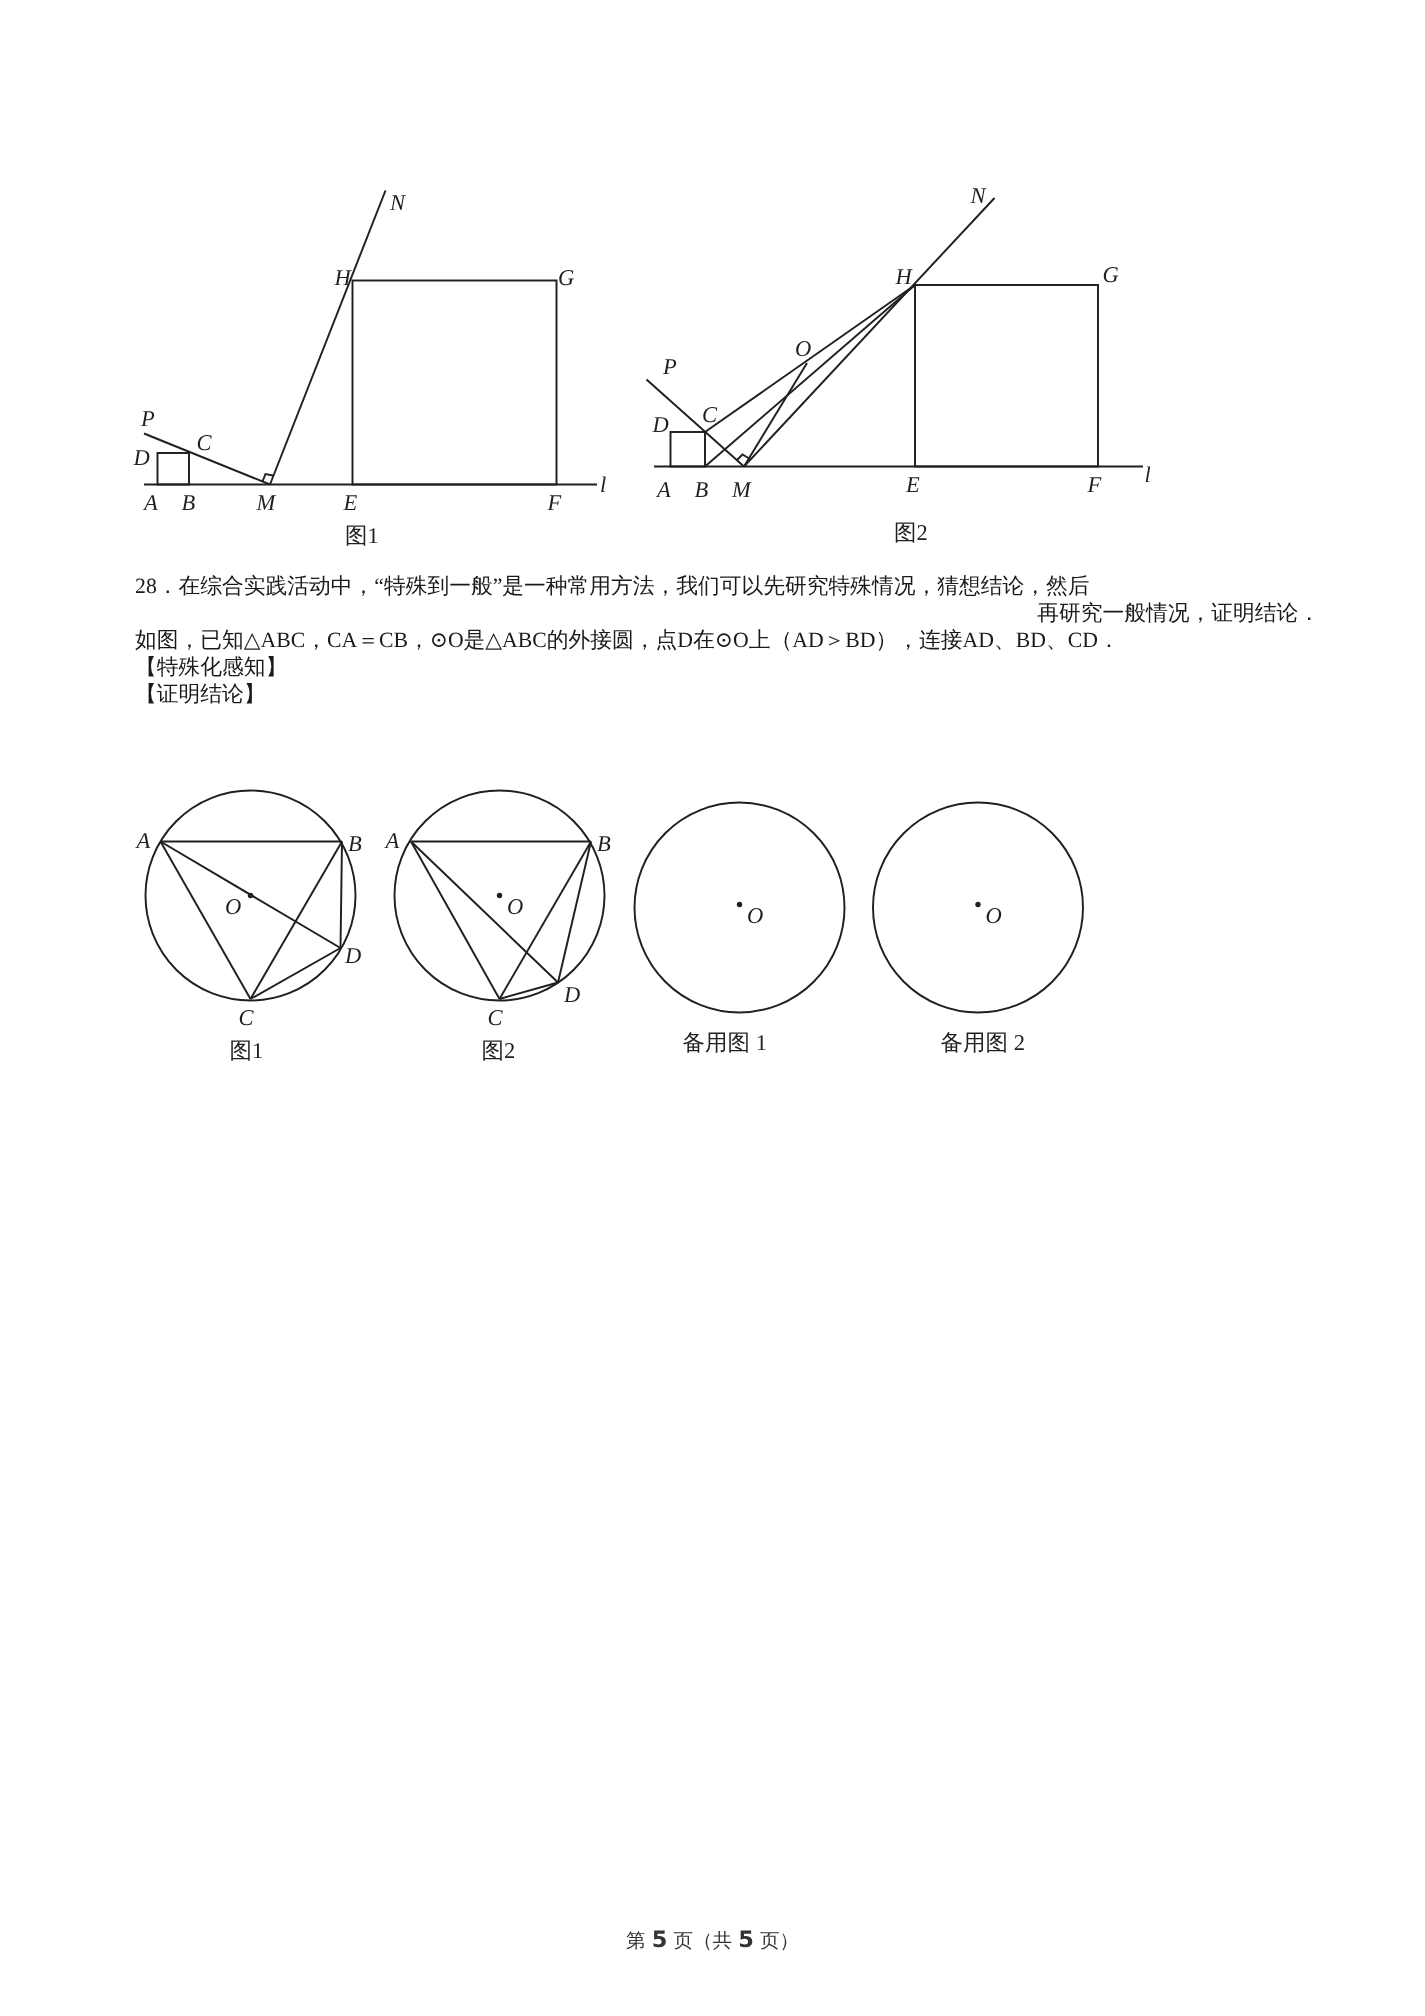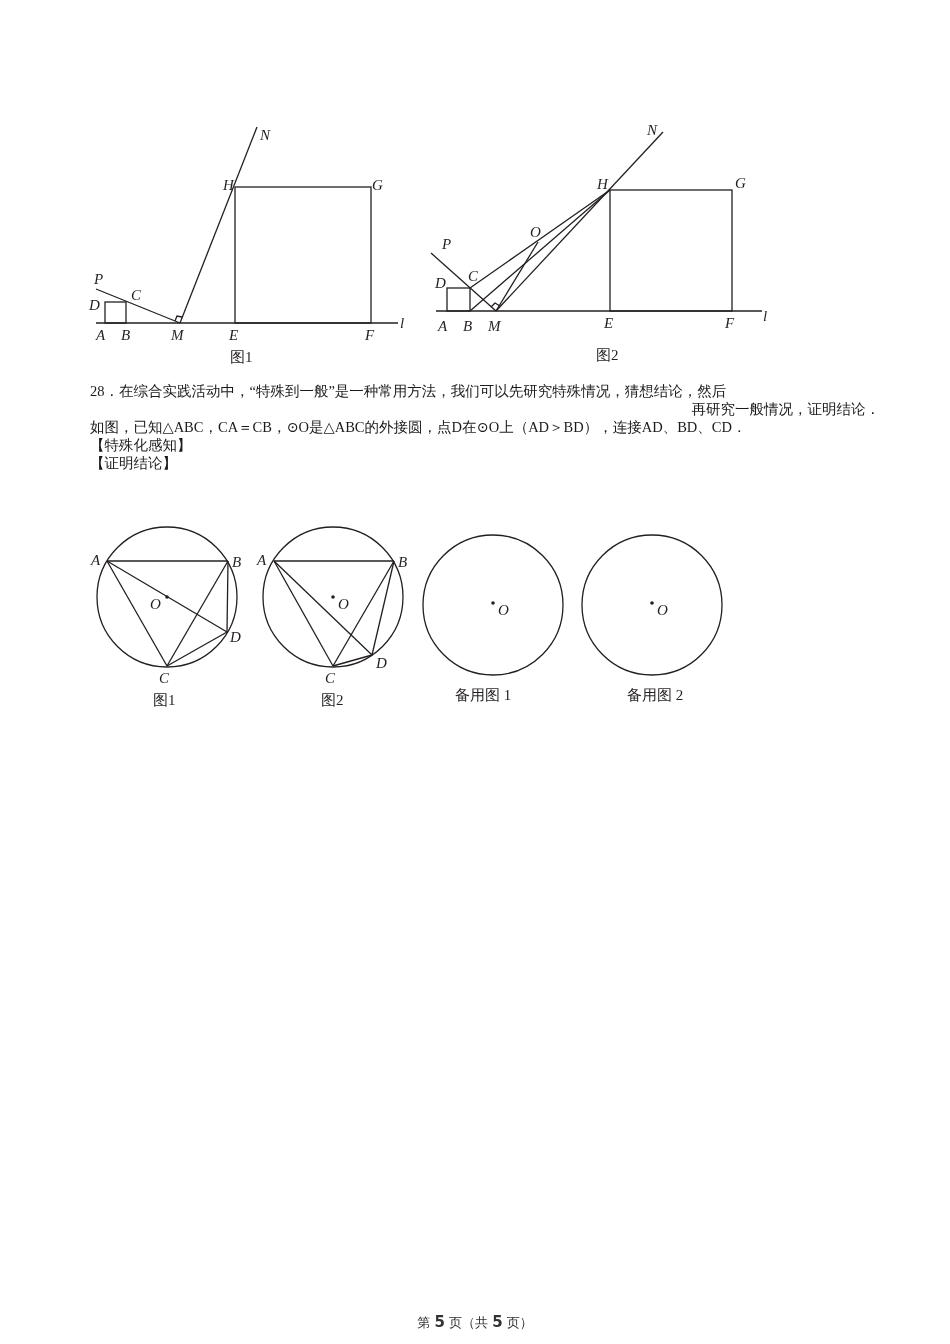--- a/index.html
+++ b/index.html
@@ -8,21 +8,21 @@
   .abs { position: absolute; }
   svg text { font-family: "Liberation Serif", "DejaVu Serif", serif; }
   .lbl { font-style: italic; font-size: 15px; fill: #231f20; }
   .cap { font-size: 15px; fill: #231f20; }
   .ln { stroke: #231f20; stroke-width: 1.3; fill: none; }
   .text-block { position: absolute; left: 90px; width: 790px; font-size: 14.5px; line-height: 18px;
                 font-family: "Liberation Serif", "DejaVu Serif", serif; }
   .line { white-space: nowrap; }
   .indent { padding-left: 20px; text-align: right; }
   .blank { display: inline-block; width: 95px; border-bottom: 1px solid #1a1a1a; height: 14px; vertical-align: baseline; }
-  .footer { position: absolute; top: 1313px; left: 0; width: 950px; text-align: center; font-size: 13px;
+  .footer { position: absolute; top: 1284px; left: 0; width: 950px; text-align: center; font-size: 13px;
             font-family: "DejaVu Sans", "Liberation Sans", sans-serif; color: #333; }
   .footer b { font-size: 15px; }
 </style>
 </head>
 <body>
 
 <svg class="abs" style="left:80px;top:120px" width="340" height="250" viewBox="0 0 340 250">
 
   <line class="ln" x1="16" y1="203" x2="318" y2="203"></line>
 

